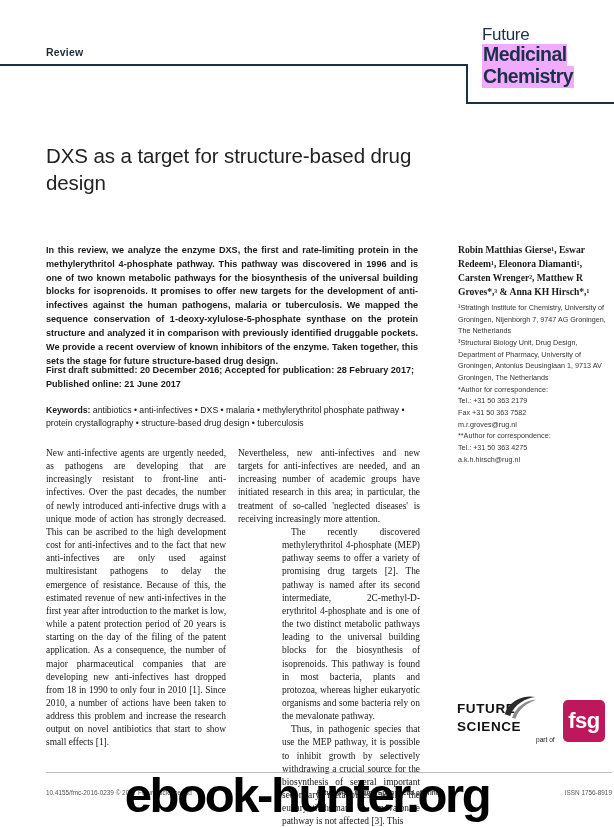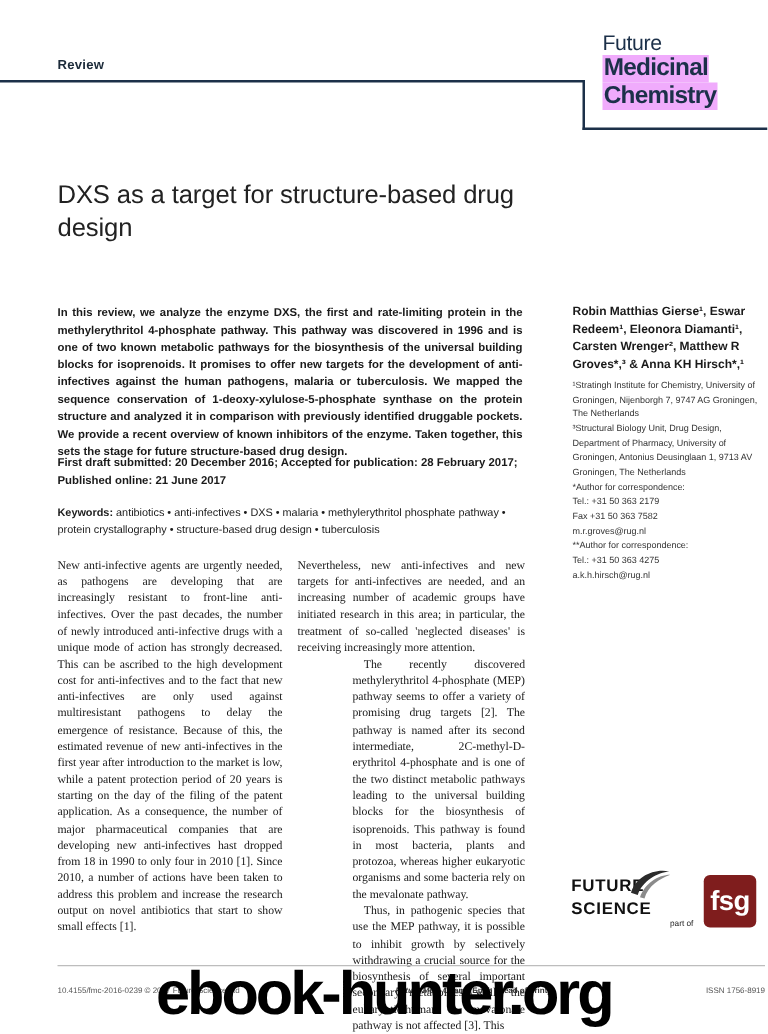--- a/index.html
+++ b/index.html
@@ -83,21 +83,21 @@
   .keywords {
     position:absolute; left:46px; top:404px; width:372px;
     font-family:"Liberation Sans", sans-serif;
     font-size:8.7px; color:#1a1a1a; line-height:1.5;
   }
   .keywords .kw-label { font-weight:bold; }
 
   
   .authors {
     position:absolute; left:458px; top:243px; width:150px;
-    font-family:Liberation Sans, sans-serif;
+    font-family:Liberation Serif, serif;
     font-size:9.6px; font-weight:bold; color:#1a1a1a;
     line-height:1.45;
   }
   .affiliations {
     position:absolute; left:458px; top:302px; width:152px;
     font-family:"Liberation Sans", sans-serif;
     font-size:7.2px; color:#333; line-height:1.62;
   }
   .affiliations p { margin:0; }
 
@@ -132,21 +132,21 @@
   .fs-swoosh {
     position:absolute; left:46px; top:-6px; width:36px; height:26px;
   }
   .part-of {
     position:absolute; left:536px; top:736px;
     font-family:"Liberation Sans", sans-serif;
     font-size:6.6px; color:#222;
   }
   .fsg-box {
     position:absolute; left:563px; top:700px;
-    width:42px; height:42px; background:#7f1d1d;
+    width:42px; height:42px; background:#be185d;
     border-radius:5px;
   }
   .fsg-text {
     position:absolute; left:0; top:0; width:42px; height:42px;
     display:flex; align-items:center; justify-content:center;
     font-family:"Liberation Sans", sans-serif;
     font-size:22px; font-weight:bold; color:#ffffff;
     letter-spacing:-0.5px;
   }
 

